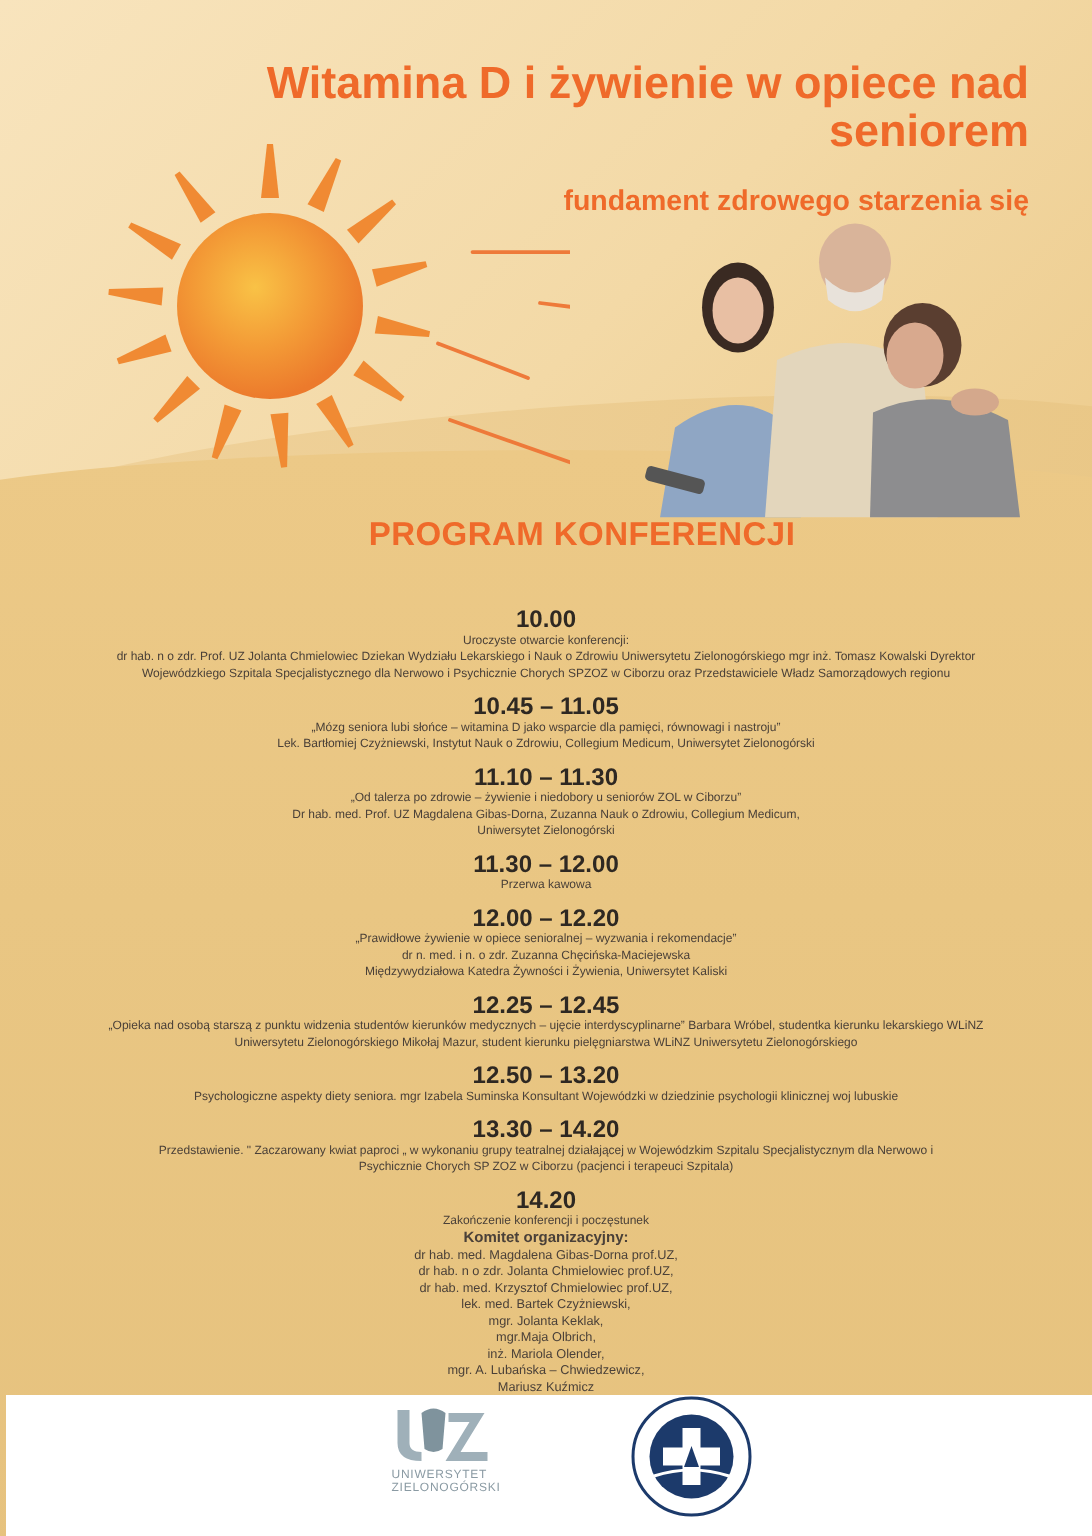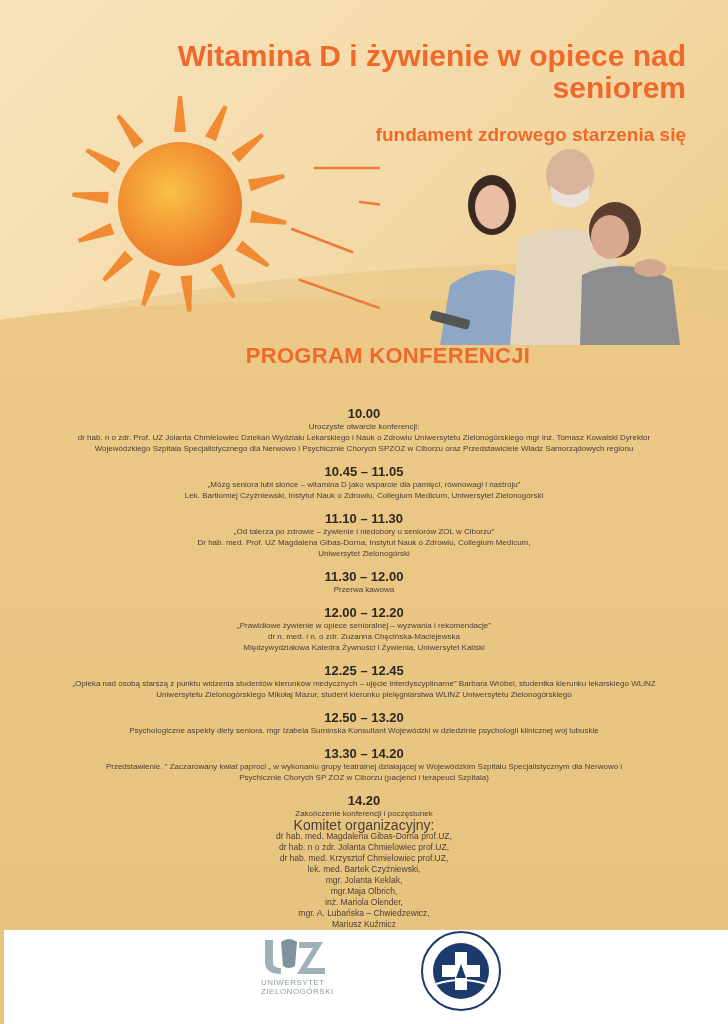--- a/index.html
+++ b/index.html
@@ -13,24 +13,24 @@
   .title { position:absolute; right:42px; top:40px; text-align:right; color:#ef6a2a; font-weight:bold; }
   .title .t1 { font-size:30px; line-height:32px; }
   .title .t2 { font-size:19px; margin-top:20px; }
   .sun { position:absolute; left:60px; top:82px; width:320px; height:240px; }
   .people { position:absolute; left:410px; top:145px; width:280px; height:200px; }
   .program { position:absolute; left:0; top:343px; width:728px; text-align:center; }
   .program h1 { margin:0; font-size:22px; color:#ef6a2a; font-weight:bold; letter-spacing:.3px;padding-left:48px; }
   .program .date { font-size:15px; color:#3c3530; margin-top:2px; }
   .agenda { position:absolute; left:0; top:406px; width:728px; text-align:center; color:#4a4038; }
   .item { margin-bottom:10px; }
-  .item .time { font-weight:bold; font-size:13px; color:#2e2822; line-height:15px; }
+  .item .time { font-weight:bold; font-size:16px; color:#2e2822; line-height:15px; }
   .item .line { font-size:8px; line-height:11px; }
   .committee { position:absolute; left:0; top:820px; width:728px; text-align:center; color:#4a4038; font-size:8.5px; line-height:11px; }
-  .committee .head { font-weight:normal; font-size:14px; }
+  .committee .head { font-weight:bold; font-size:10px; }
   .footer { position:absolute; left:4px; top:930px; width:728px; height:94px; background:#fff; }
   .logo-uz { position:absolute; left:255px; top:6px; width:90px; height:70px; }
   .logo-uz .txt { position:absolute; left:2px; top:42px; font-size:8px; color:#8a9aa3; letter-spacing:.5px; line-height:9px; }
   .logo-h { position:absolute; left:416px; top:0; width:82px; height:82px; }
 </style>
 </head>
 <body>
 
 <div class="poster">
   <div class="wave"></div>
@@ -106,21 +106,21 @@
       <div class="line">Wojewódzkiego Szpitala Specjalistycznego dla Nerwowo i Psychicznie Chorych SPZOZ w Ciborzu oraz Przedstawiciele Władz Samorządowych regionu</div>
     </div>
     <div class="item">
       <div class="time">10.45 – 11.05</div>
       <div class="line">„Mózg seniora lubi słońce – witamina D jako wsparcie dla pamięci, równowagi i nastroju”</div>
       <div class="line">Lek. Bartłomiej Czyżniewski, Instytut Nauk o Zdrowiu, Collegium Medicum, Uniwersytet Zielonogórski</div>
     </div>
     <div class="item">
       <div class="time">11.10 – 11.30</div>
       <div class="line">„Od talerza po zdrowie – żywienie i niedobory u seniorów ZOL w Ciborzu”</div>
-      <div class="line">Dr hab. med. Prof. UZ Magdalena Gibas-Dorna, Instytut Nauk o Zdrowiu, Collegium Medicum,</div>
+      <div class="line">Dr hab. med. Prof. UZ Magdalena Gibas-Dorna, Zuzanna Nauk o Zdrowiu, Collegium Medicum,</div>
       <div class="line">Uniwersytet Zielonogórski</div>
     </div>
     <div class="item">
       <div class="time">11.30 – 12.00</div>
       <div class="line">Przerwa kawowa</div>
     </div>
     <div class="item">
       <div class="time">12.00 – 12.20</div>
       <div class="line">„Prawidłowe żywienie w opiece senioralnej – wyzwania i rekomendacje”</div>
       <div class="line">dr n. med. i n. o zdr. Zuzanna Chęcińska-Maciejewska</div>

